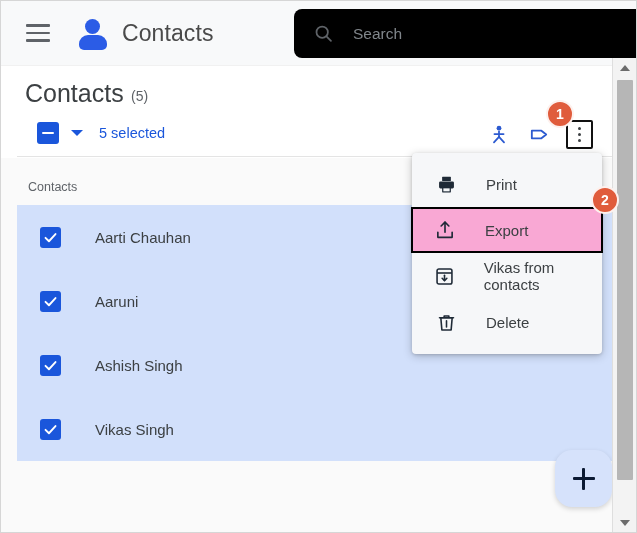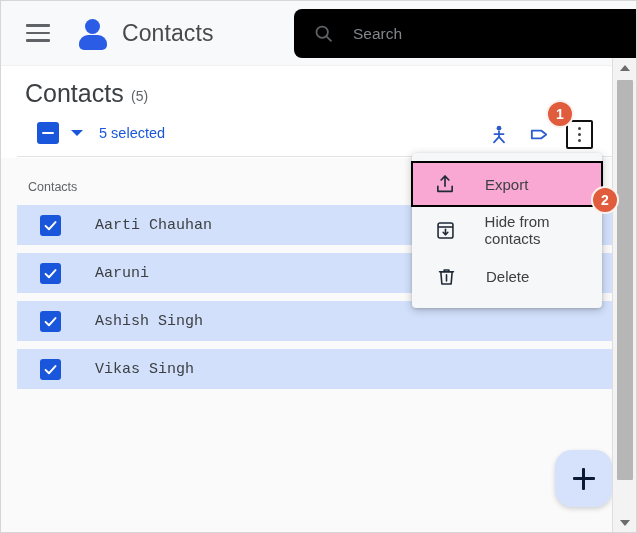--- a/index.html
+++ b/index.html
@@ -117,25 +117,24 @@
   }
 
   
   .list-head {
     position: absolute; left: 27px; top: 179px;
     font-size: 12.5px; color: #5f6368;
   }
   .list { position: absolute; left: 16px; top: 204px; width: 596px; }
   .row {
     position: relative;
-    height: 40px; margin-bottom: 8px;
+    height: 64px; margin-bottom: 0;
     background: #d2e0fb;
     display: flex; align-items: center;
     cursor: pointer;
-    font-family: Liberation Mono, monospace;
   }
   .row .cb {
     margin-left: 23px;
     width: 21px; height: 21px; border-radius: 3px;
     background: #1a56db;
     display: flex; align-items: center; justify-content: center;
     cursor: pointer;
   }
   .row .cb svg { width: 15px; height: 15px; }
   .row .name { margin-left: 34px; font-size: 15px; color: #3c4043; }
@@ -315,20 +314,31 @@
       <div class="cb">
         <svg viewBox="0 0 24 24" fill="none" stroke="#fff" stroke-width="3" stroke-linecap="round" stroke-linejoin="round">
             <polyline points="4,12.5 9.5,18 20,6.5"></polyline>
           </svg>
       </div>
       <div class="name">Vikas Singh</div>
     </div>
   </div>
 
   <div class="menu">
+    <div class="menu-item">
+      <span class="mi-icon">
+        <svg viewBox="0 0 24 24" width="21" height="21" fill="#1f2a37">
+          <rect x="7" y="3" width="10" height="5" rx="0.6"></rect>
+          <rect x="3.5" y="8.5" width="17" height="8" rx="1.6"></rect>
+          <rect x="7" y="15" width="10" height="6" rx="0.6" fill="#1f2a37"></rect>
+          <rect x="8.4" y="16.4" width="7.2" height="3.4" fill="#f6f7f9"></rect>
+        </svg>
+      </span>
+      <span class="mi-label">Print</span>
+    </div>
 
     <div class="menu-item highlighted">
       <span class="mi-icon">
         <svg viewBox="0 0 24 24" width="22" height="22" fill="none" stroke="#1f2a37" stroke-width="1.8" stroke-linecap="round" stroke-linejoin="round">
           <line x1="12" y1="3.5" x2="12" y2="14.5"></line>
           <polyline points="7.8,7.6 12,3.4 16.2,7.6"></polyline>
           <polyline points="4.2,14.5 4.2,20 19.8,20 19.8,14.5"></polyline>
         </svg>
       </span>
       <span class="mi-label">Export</span>
@@ -336,21 +346,21 @@
 
     <div class="menu-item">
       <span class="mi-icon">
         <svg viewBox="0 0 24 24" width="21" height="21" fill="none" stroke="#1f2a37" stroke-width="1.8" stroke-linejoin="round">
           <rect x="3.5" y="3.5" width="17" height="17" rx="2"></rect>
           <line x1="3.5" y1="8" x2="20.5" y2="8"></line>
           <line x1="12" y1="10.5" x2="12" y2="16.5" stroke-linecap="round"></line>
           <polyline points="9.3,14 12,16.7 14.7,14" stroke-linecap="round"></polyline>
         </svg>
       </span>
-      <span class="mi-label">Hide from contacts</span>
+      <span class="mi-label">Vikas from contacts</span>
     </div>
 
     <div class="menu-item">
       <span class="mi-icon">
         <svg viewBox="0 0 24 24" width="21" height="21" fill="none" stroke="#1f2a37" stroke-width="1.8" stroke-linejoin="round">
           <path d="M5.5 6.5 h13 l-1.2 14 H6.7 z"></path>
           <line x1="4" y1="6.5" x2="20" y2="6.5" stroke-linecap="round"></line>
           <path d="M9.3 6.5 v-2 h5.4 v2"></path>
           <line x1="12" y1="10" x2="12" y2="17" stroke-linecap="round"></line>
         </svg>

